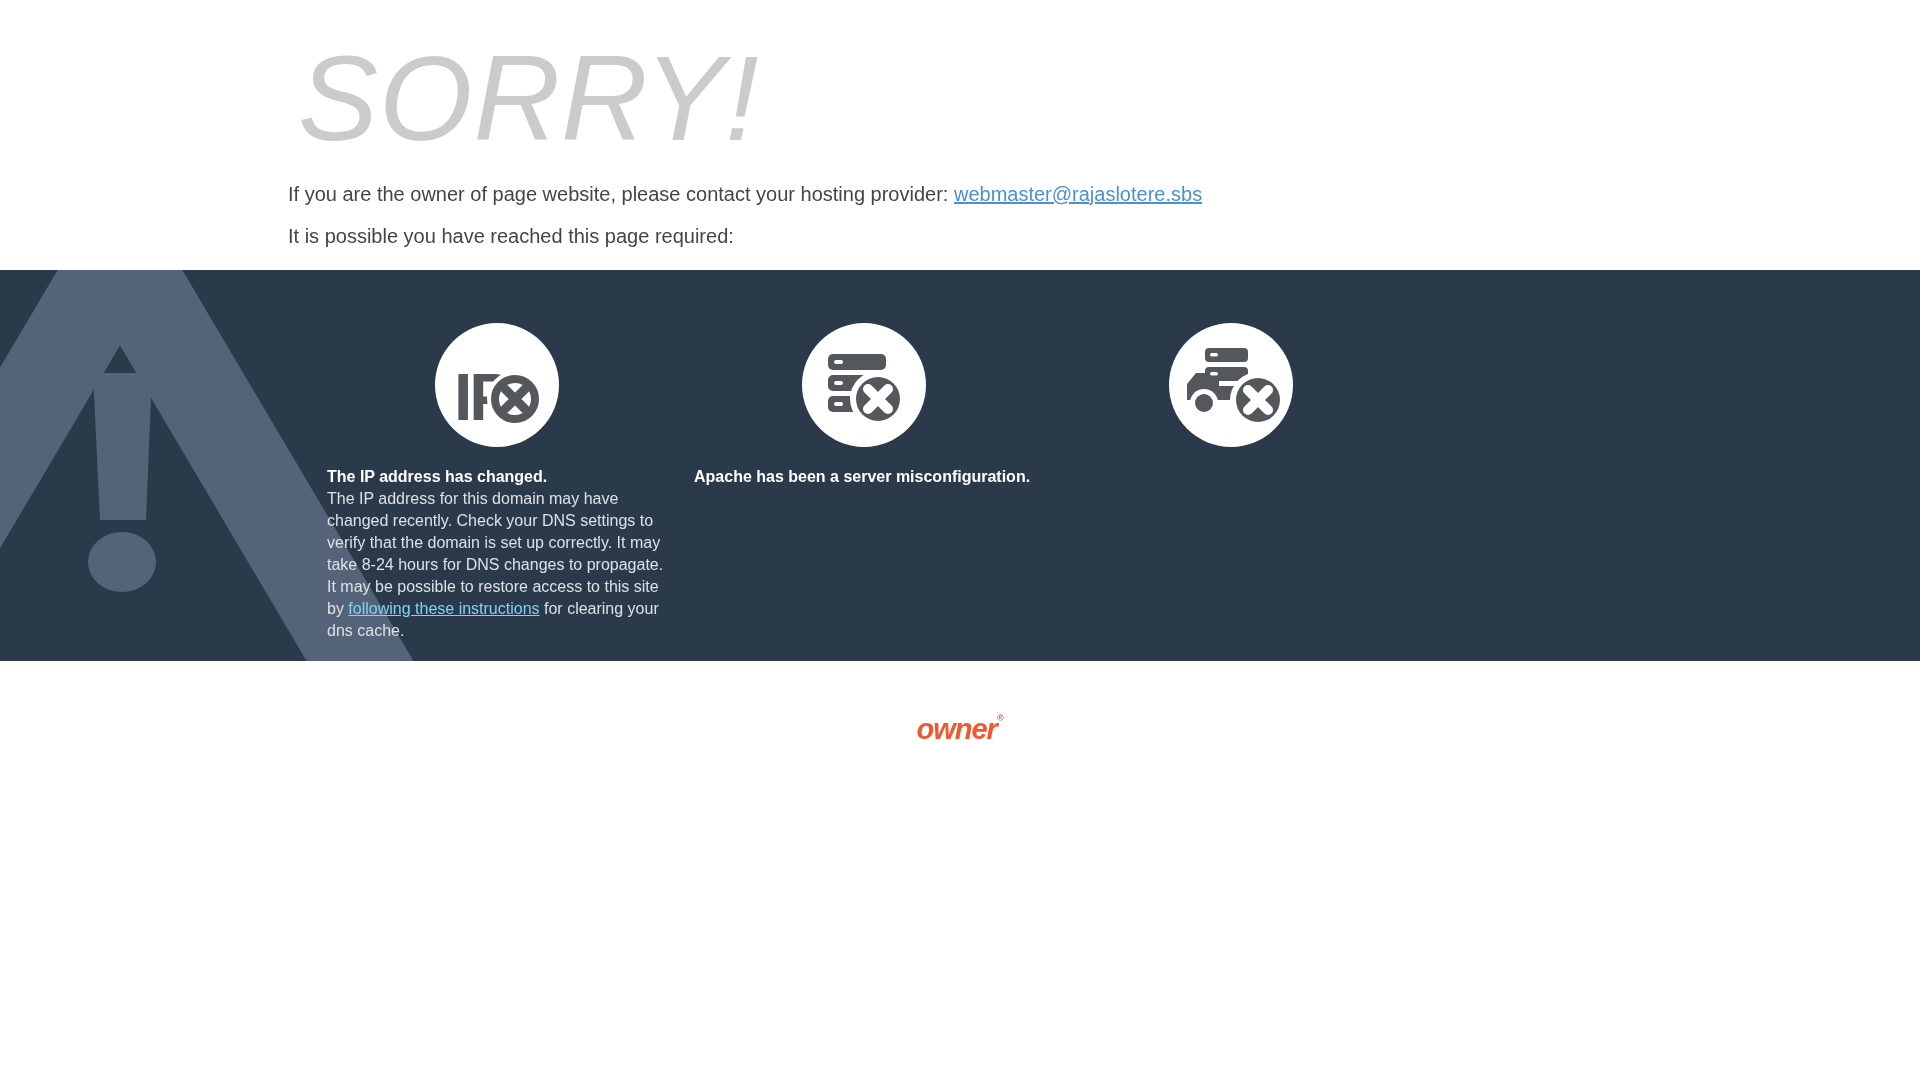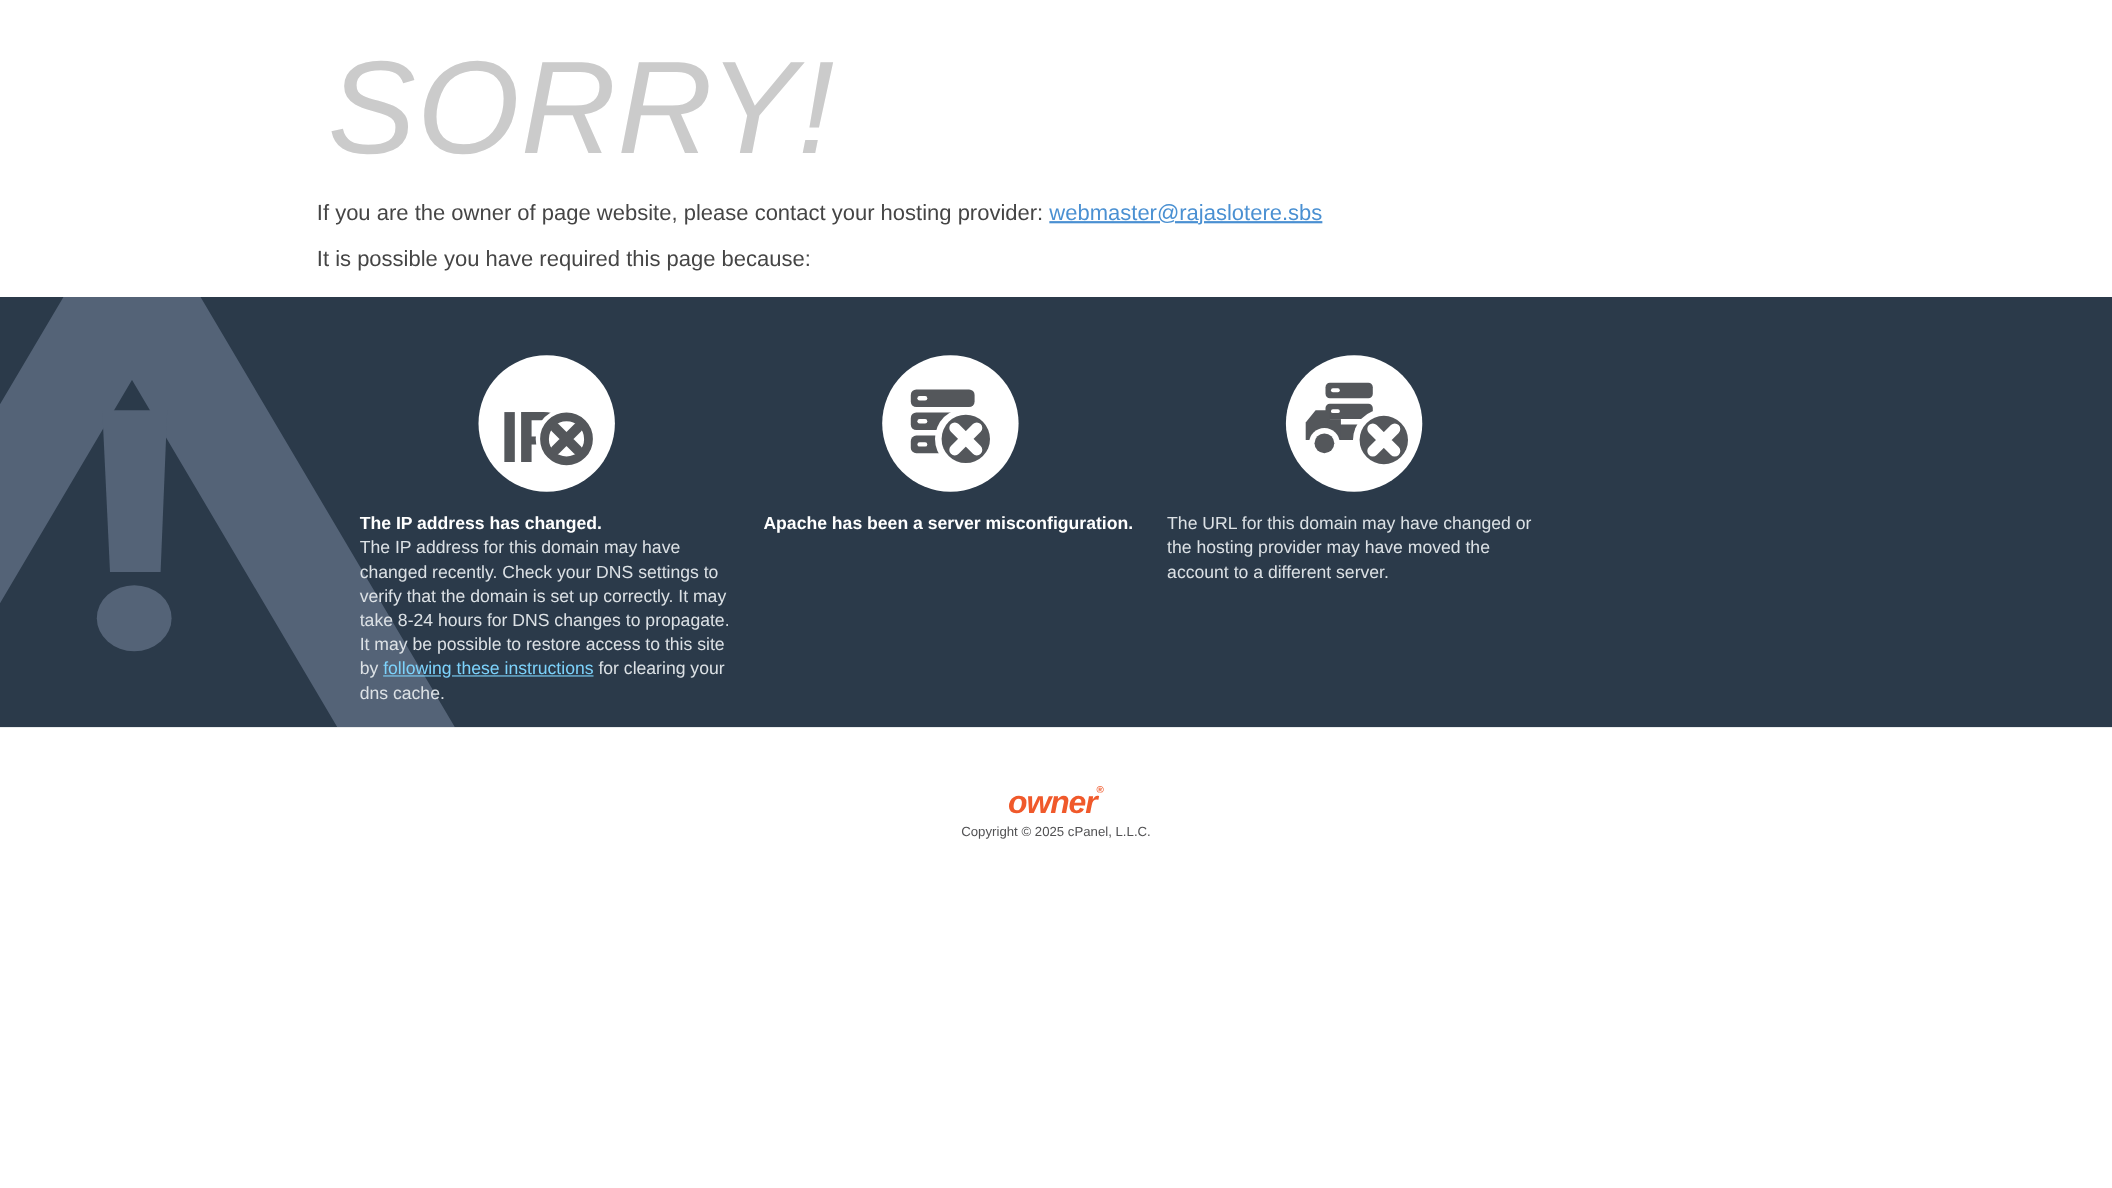--- a/index.html
+++ b/index.html
@@ -60,21 +60,21 @@
   }
 </style>
 </head>
 <body>
 
 <div>
 
   <section>
     <h1 class="hero-title">SORRY!</h1>
     <p class="hero-line contact-line"><span>If you are the owner of page website, please contact your hosting provider: </span><a class="email-link" href="#">webmaster@rajaslotere.sbs</a></p>
-    <p class="hero-line reason-line">It is possible you have required this page because:</p>
+    <p class="hero-line reason-line">It is possible you have reached this page required:</p>
   </section>
 
   <section class="band">
 
     <svg class="watermark" width="700" height="391" viewBox="0 0 700 391" aria-hidden="true">
       <path d="M120,-15 L389,440 L-149,440 Z" fill="none" stroke="#546377" stroke-width="92" stroke-linejoin="round"></path>
       <polygon points="93,103 152,103 146,250 100,250" fill="#546377"></polygon>
       <ellipse cx="122" cy="292" rx="34" ry="30" fill="#546377"></ellipse>
     </svg>
 
@@ -121,24 +121,22 @@
             <rect x="41" y="68" width="8" height="3.5" rx="1.7" fill="#ffffff"></rect>
             <path d="M18,77 L18,61 L27,50 L40,50 L40,77 Z" fill="#54575b"></path>
             <rect x="38" y="58" width="12" height="19" fill="#54575b"></rect>
             <circle cx="35" cy="80" r="14" fill="#ffffff"></circle>
             <circle cx="35" cy="80" r="9" fill="#54575b"></circle>
             <circle cx="89" cy="77" r="28" fill="#ffffff"></circle>
             <circle cx="89" cy="77" r="22" fill="#54575b"></circle>
             <path d="M79,67 L99,87 M99,67 L79,87" stroke="#ffffff" stroke-width="10" stroke-linecap="round"></path>
           </svg>
         </div>
-        <p>The URL for this domain may have changed or the hosting provider may have moved the account to a different server.</p>
       </div>
 
     </div>
   </section>
 
   <footer class="footer">
     <div class="cpanel-logo"><span>owner</span><sup>®</sup></div>
-    <div class="copyright">Copyright © 2025 cPanel, L.L.C.</div>
   </footer>
 
 </div>
 
 </body></html>

